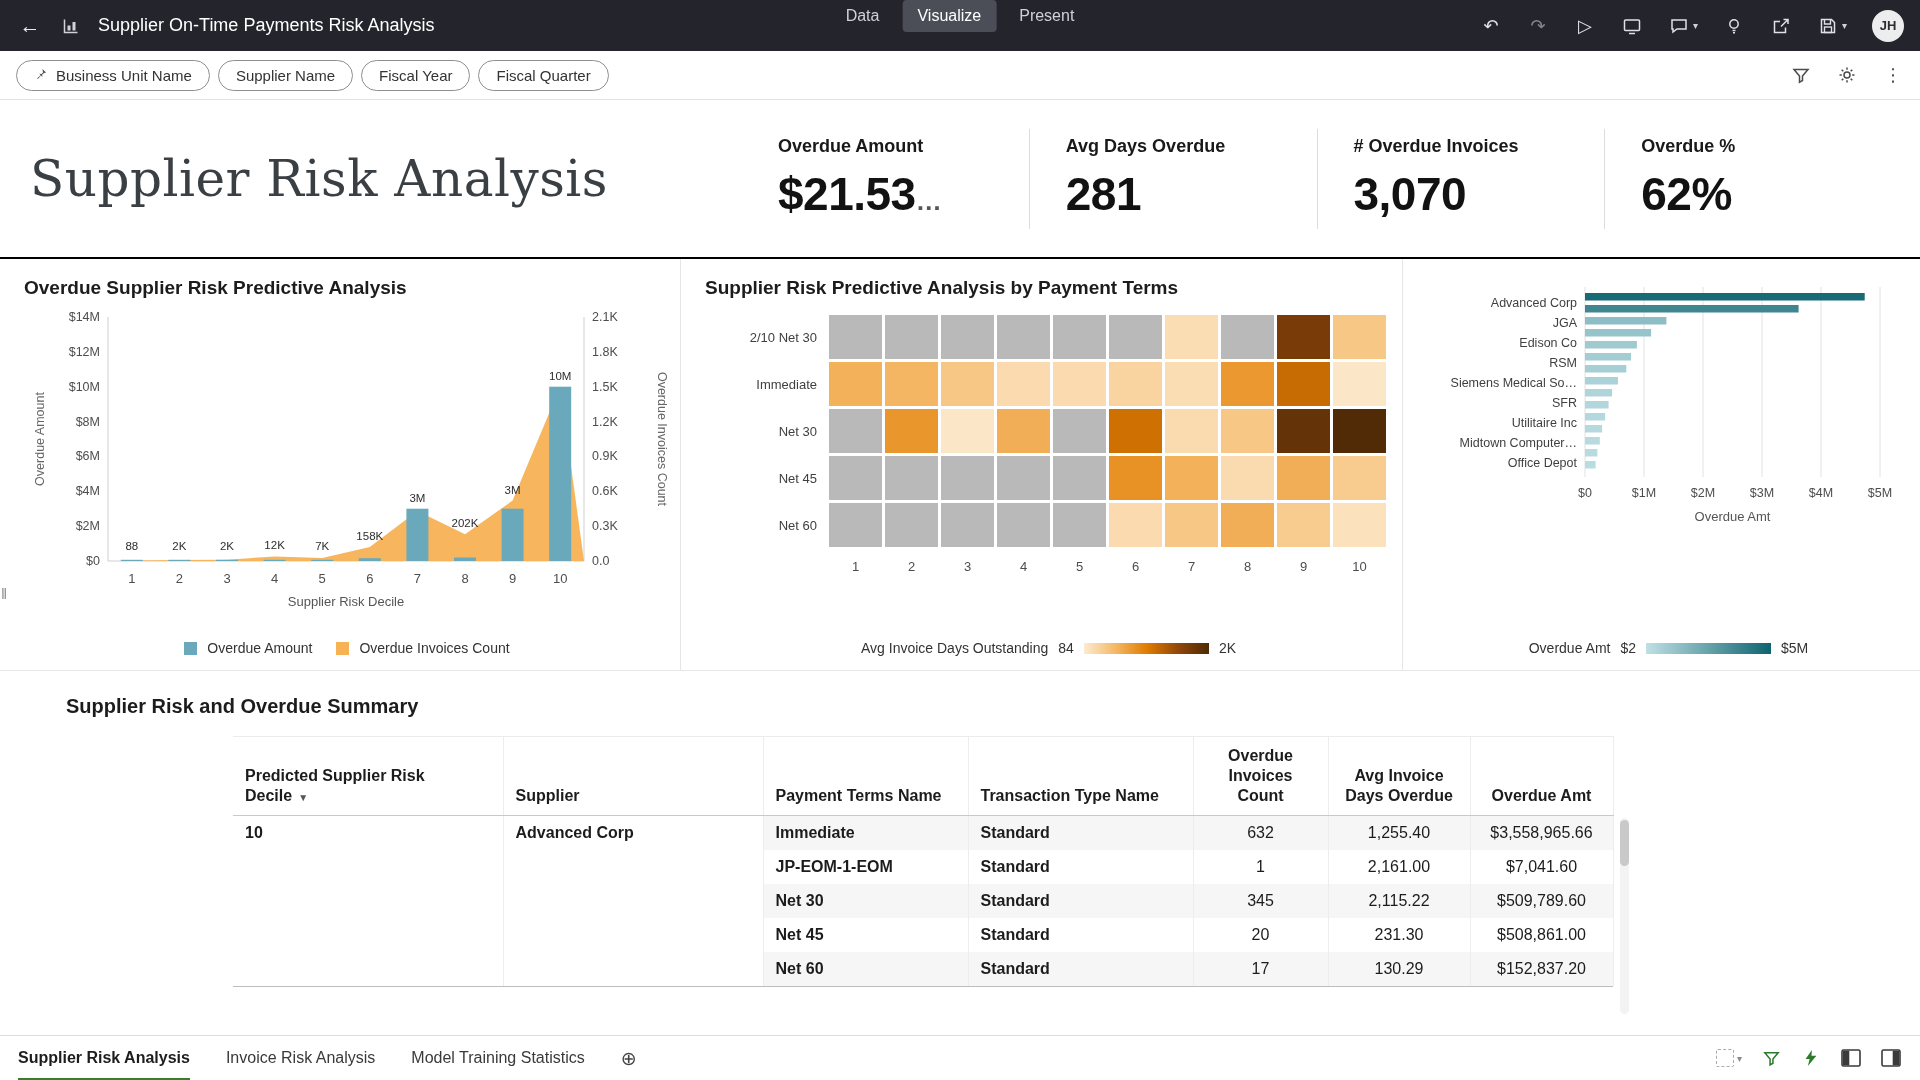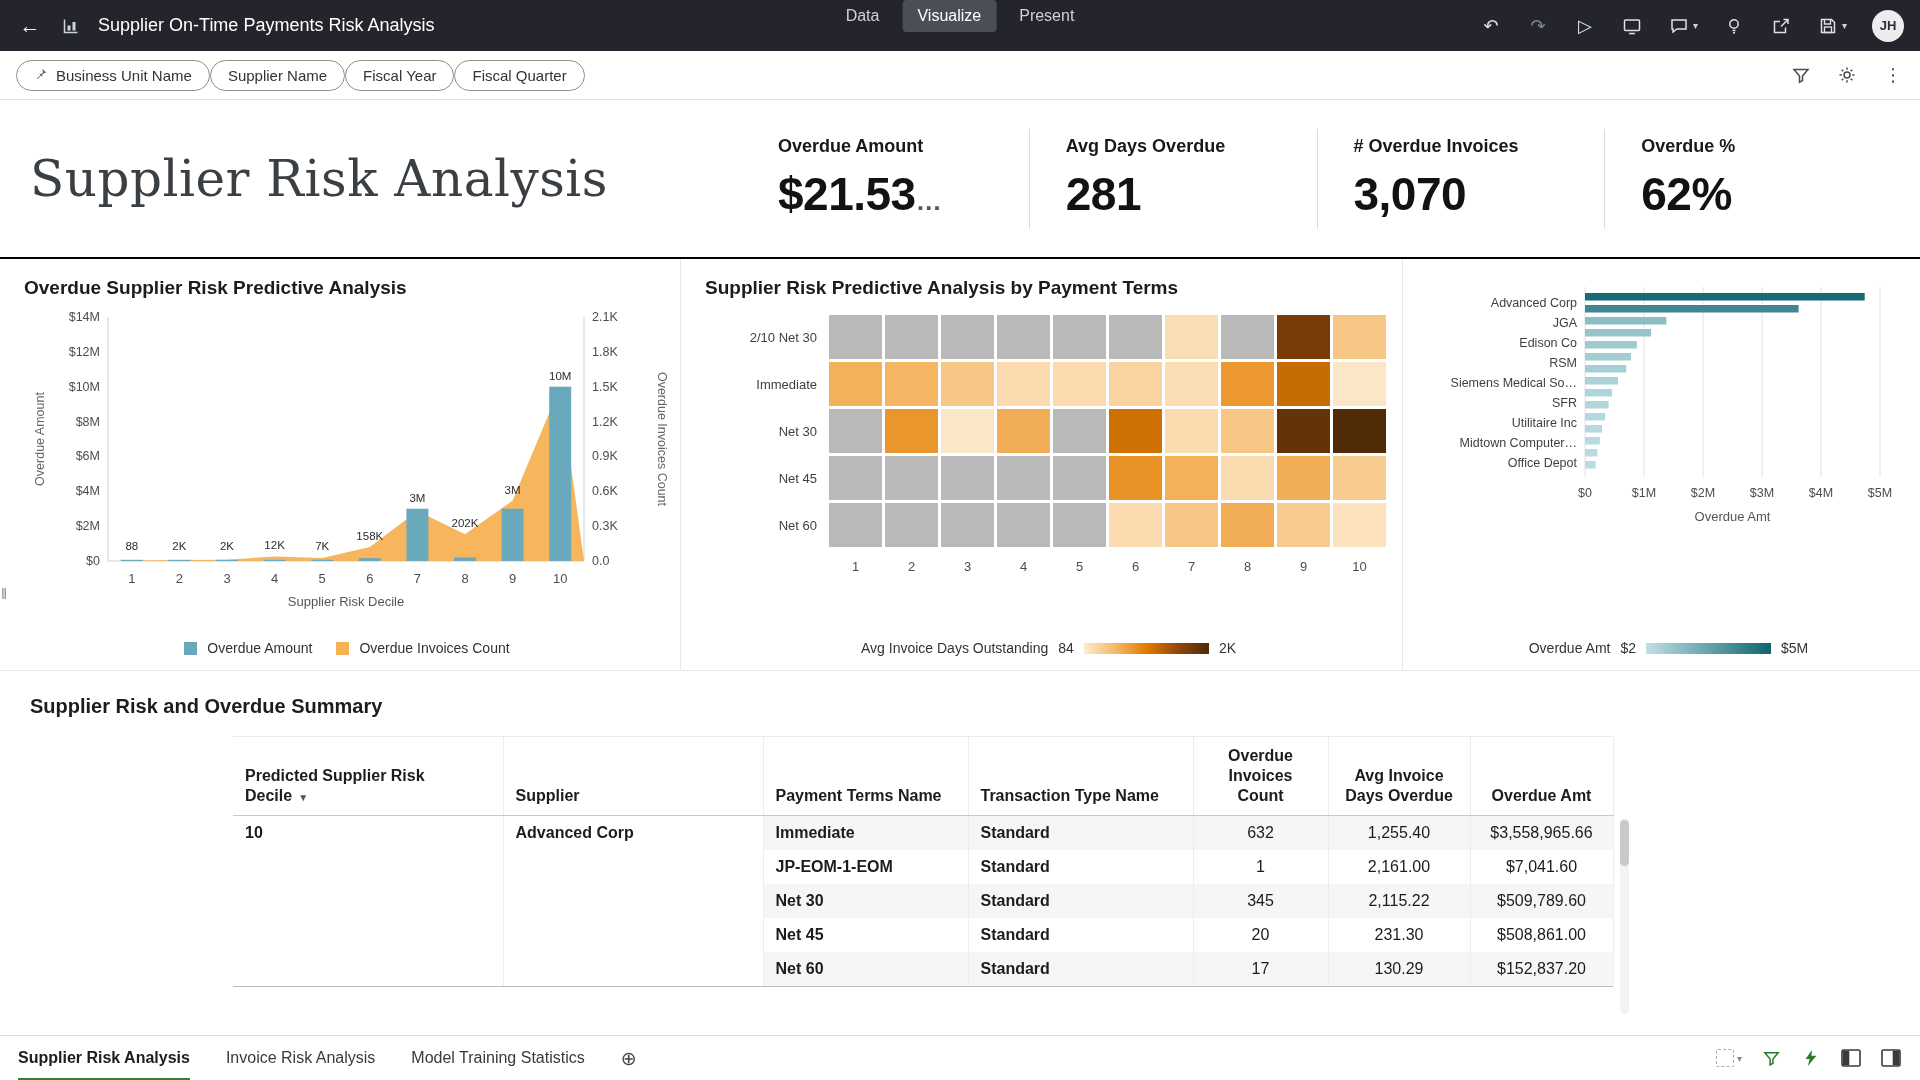--- a/index.html
+++ b/index.html
@@ -15,21 +15,21 @@
   .tab { padding:7px 15px; font-size:16px; color:#cfd1d6; border-radius:4px; cursor:pointer; }
   .tab.active { background:#4b4d57; color:#fff; }
   .tb-right { margin-left:auto; display:flex; align-items:center; gap:25px; color:#dfe1e5; }
   .ticon { display:inline-flex; align-items:center; justify-content:center; width:22px; height:22px; font-size:18px; cursor:pointer; }
   .ticon.dim { color:#85878f; }
   .icon-pair { display:flex; align-items:center; gap:3px; cursor:pointer; }
   .caret { font-size:10px; color:#cfd1d6; }
   .avatar { width:32px; height:32px; border-radius:50%; background:#ededef; color:#2c2d34; font-size:13px; font-weight:700; display:flex; align-items:center; justify-content:center; cursor:pointer; }
 
   
-  .filterbar { height:49px; background:#fff; border-bottom:1px solid #e2e2e2; display:flex; align-items:center; gap:0; padding:0 16px; flex:0 0 auto; }
+  .filterbar { height:49px; background:#fff; border-bottom:1px solid #e2e2e2; display:flex; align-items:center; gap:8px; padding:0 16px; flex:0 0 auto; }
   .chip { height:31px; border:1px solid #8f8f8f; border-radius:16px; background:#fff; display:flex; align-items:center; gap:8px; padding:0 17px; font-size:15px; color:#333; cursor:pointer; white-space:nowrap; }
   .fb-right { margin-left:auto; display:flex; align-items:center; gap:24px; color:#4a4a4a; }
   .ficon { display:inline-flex; align-items:center; justify-content:center; width:22px; height:22px; font-size:18px; cursor:pointer; }
 
   
   .content { flex:1 1 auto; background:#fff; position:relative; overflow:hidden; }
   .header-band { height:157px; display:flex; align-items:center; padding-left:30px; padding-right:28px; }
   .page-title { font-family:"DejaVu Serif","Liberation Serif",serif; font-size:50px; font-weight:400; color:#3a3f44; letter-spacing:.5px; }
   .kpi-row { margin-left:auto; display:flex; width:1150px; }
   .kpi { flex:1; height:100px; display:flex; flex-direction:column; justify-content:center; padding-left:36px; }
@@ -43,21 +43,21 @@
   .viz + .viz { border-left:1px solid #e6e6e6; }
   .viz-title { font-size:19px; font-weight:700; color:#1c1c1c; margin-bottom:4px; }
   .chart-host { flex:1; }
   .legend-row { display:flex; align-items:center; justify-content:center; gap:10px; font-size:14px; color:#333; padding-bottom:6px; }
   .legend-swatch { width:13px; height:13px; display:inline-block; }
   .gradient { width:125px; height:11px; display:inline-block; }
   svg text { font-family:"Liberation Sans", sans-serif; }
 
   
   .table-section { padding:24px 0 0 30px; }
-  .section-title { font-size:20px; font-weight:700; color:#1c1c1c; }
+  .section-title { font-size:20px; font-weight:700; color:#1c1c1c;margin-left:36px; }
   .table-wrap { margin-left:203px; margin-top:18px; width:1380px; position:relative; }
   table { border-collapse:collapse; table-layout:fixed; width:100%; font-size:16px; color:#1c1c1c; }
   thead th { background:#fff; font-weight:700; text-align:left; vertical-align:bottom; padding:9px 12px; border-bottom:1px solid #c9c9c9; border-right:1px solid #ededed; border-top:1px solid #ececec; line-height:1.25; }
   thead th.num-head { text-align:center; }
   td { padding:8px 12px; border-right:1px solid #ededed; }
   td.num { text-align:center; }
   td.bold-cell { font-weight:700; }
   td.group-cell { font-weight:700; vertical-align:top; background:#fff; }
   #risk-body tr:nth-child(odd) td.data-cell { background:#f6f6f6; }
   .sort-caret { font-size:10px; color:#555; margin-left:6px; }

